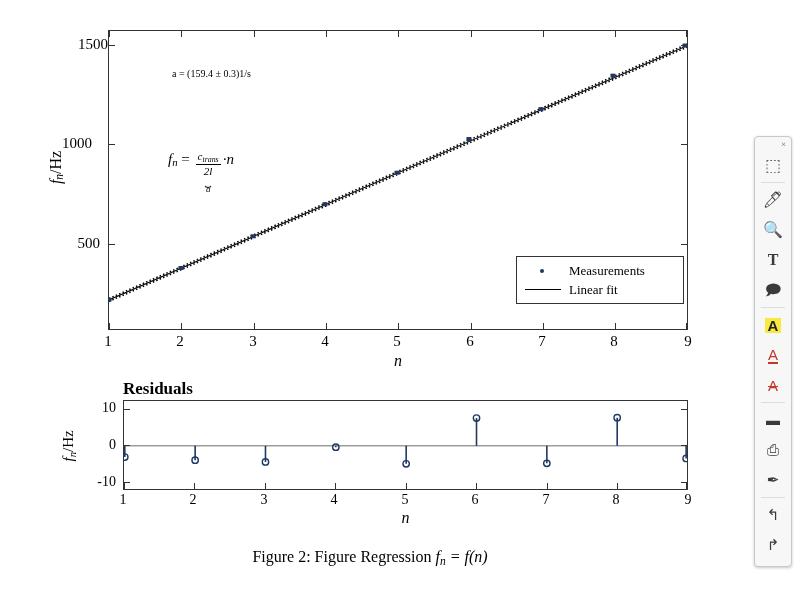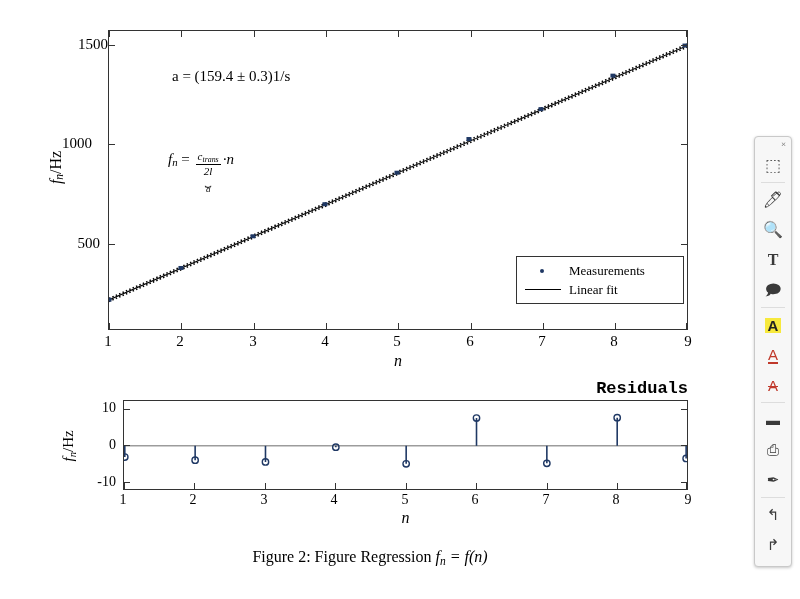--- a/index.html
+++ b/index.html
@@ -102,21 +102,21 @@
     font-family: "Liberation Serif", serif;
     transform: rotate(-90deg);
     transform-origin: center center;
   }
 
   
   #annot-a {
     position: absolute;
     left: 172px;
     top: 68px;
-    font-size: 15px;
+    font-size: 10px;
     font-family: "Liberation Serif", serif;
     color: #000;
     white-space: nowrap;
   }
 
   
   #formula {
     position: absolute;
     left: 168px;
     top: 126px;
@@ -206,24 +206,24 @@
     height: 90px;
     border: 1px solid #333;
     box-sizing: border-box;
     background: #fff;
   }
   #res-title {
     position: absolute;
     left: 123px;
     top: 379px;
     width: 565px;
-    text-align: right;
+    text-align: left;
     font-size: 17px;
     font-weight: bold;
-    font-family: Liberation Mono, monospace;
+    font-family: Liberation Serif, serif;
   }
   #res-xtitle {
     position: absolute;
     left: 123px;
     top: 509px;
     width: 565px;
     text-align: center;
     font-size: 16px;
     font-style: italic;
     font-family: "Liberation Serif", serif;

